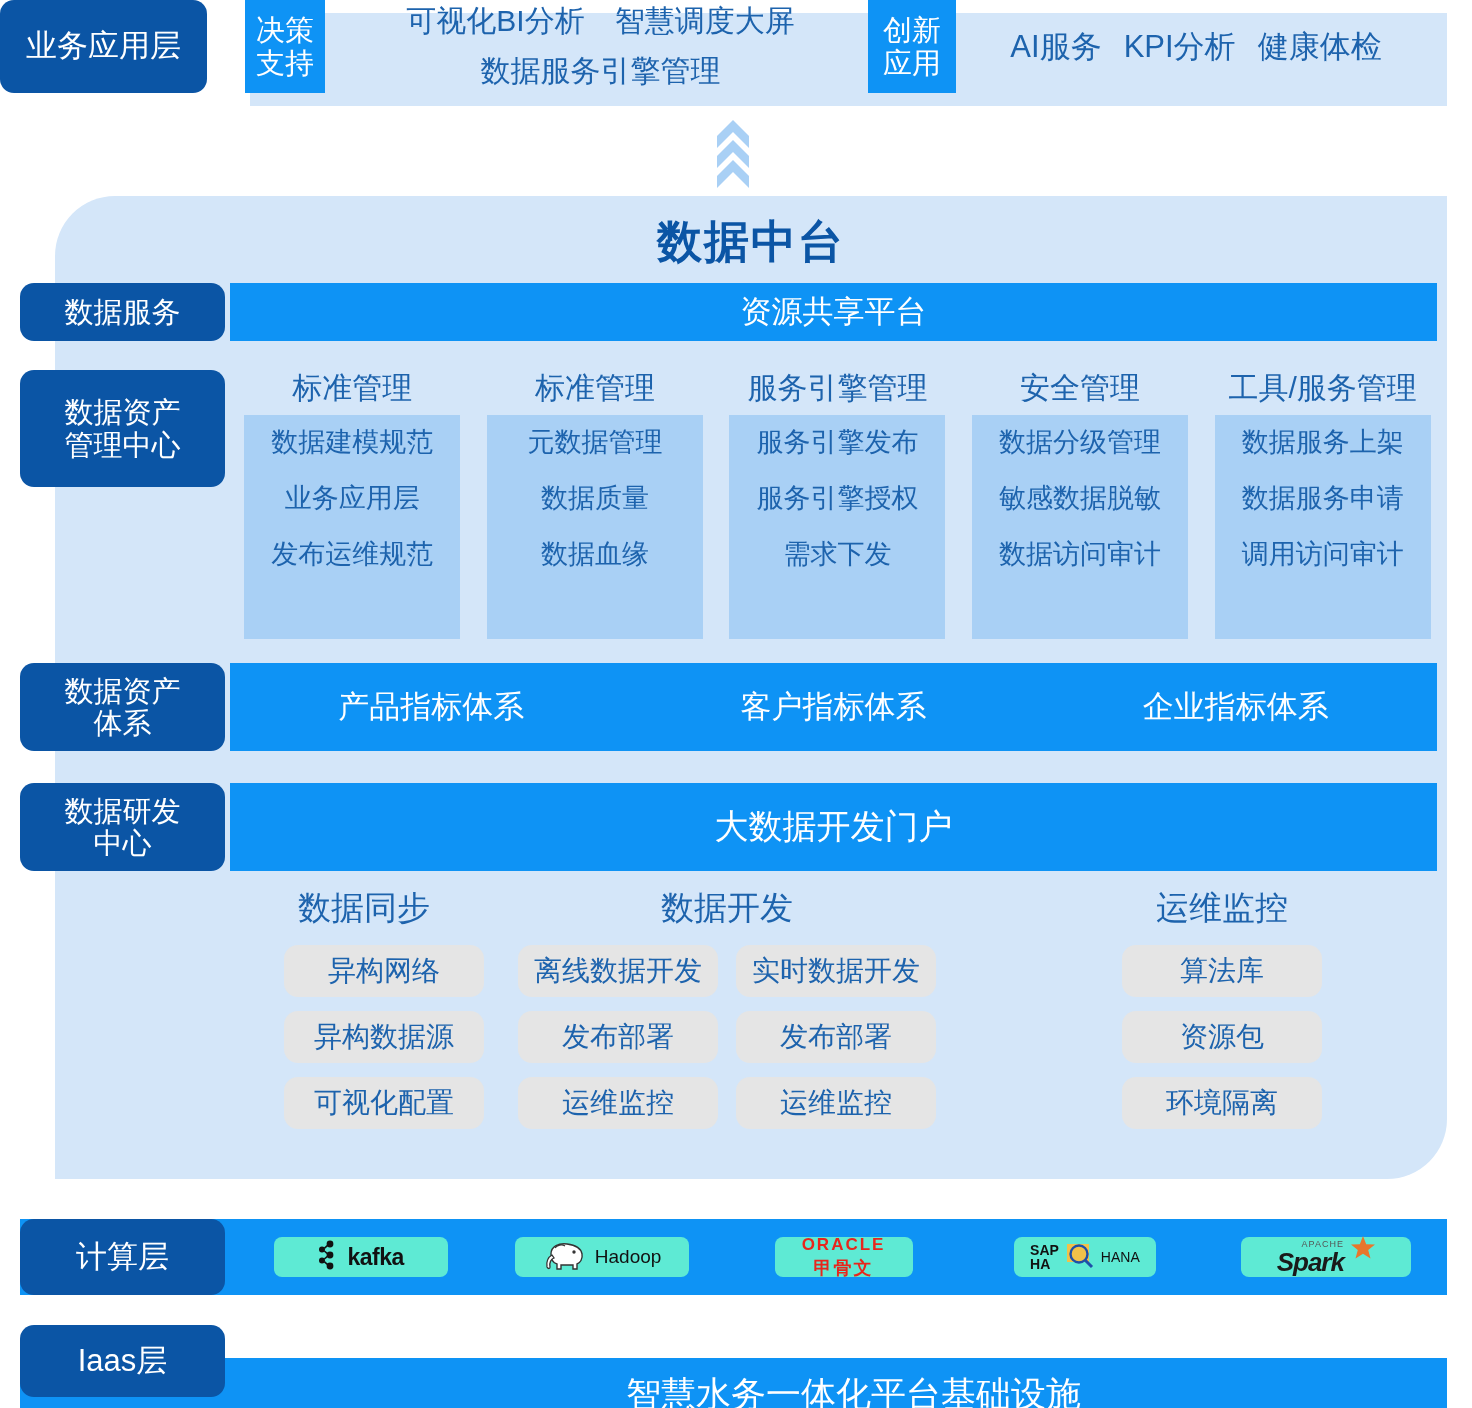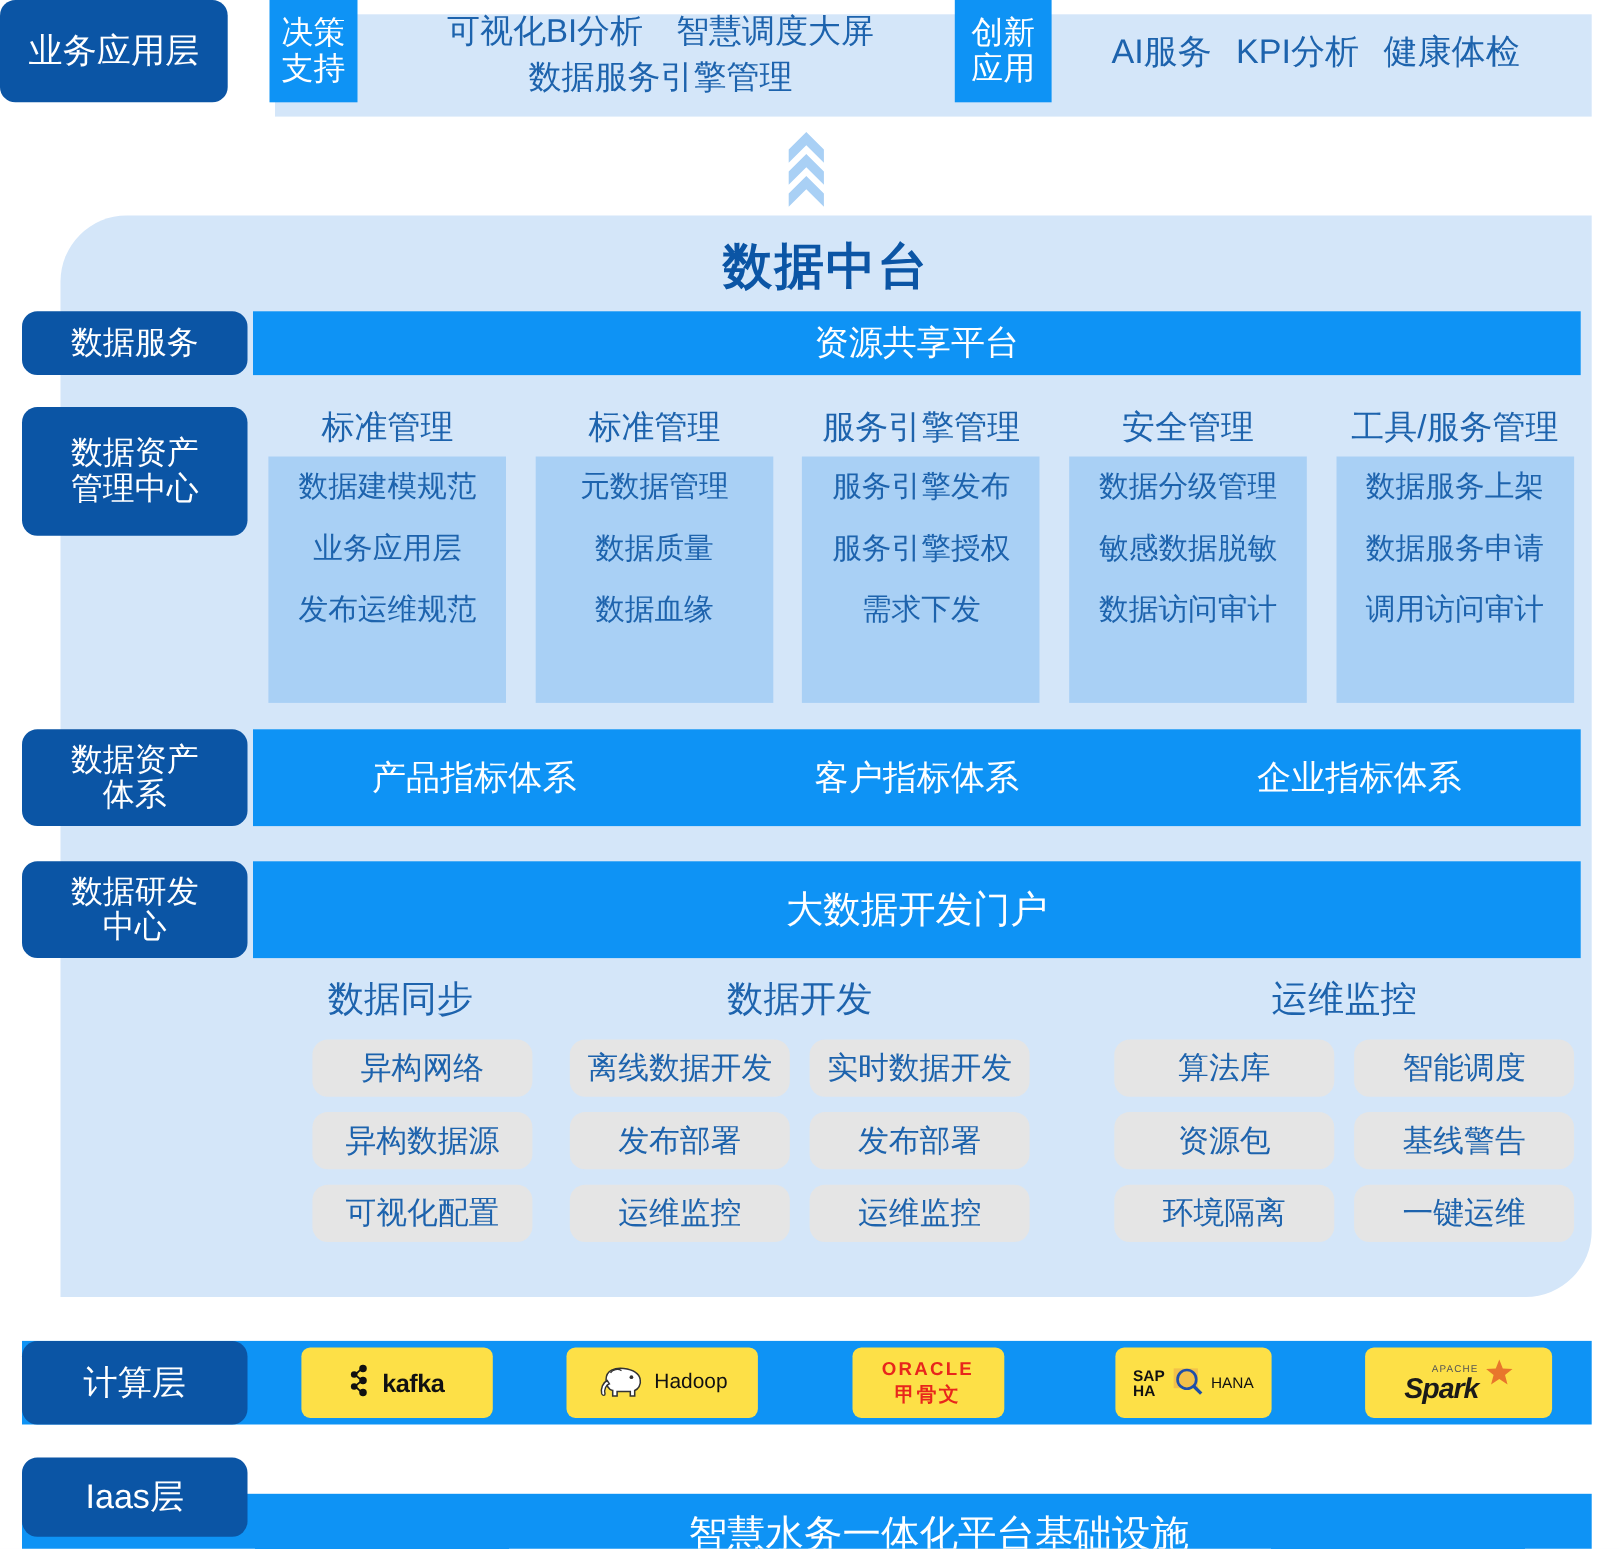--- a/index.html
+++ b/index.html
@@ -75,21 +75,21 @@
   #decision-badge span { display: block; }
   #biz-mid-text {
     position: absolute;
     left: 333px;
     top: 0px;
     width: 535px;
     height: 93px;
     display: flex;
     flex-direction: column;
     align-items: center;
-    justify-content: flex-end;
+    justify-content: space-between;
     color: #1d63ad;
     font-size: 30px;
     line-height: 1.42;
     z-index: 6;
   }
   #biz-mid-text .line1 { letter-spacing: 0px; }
   #innov-badge {
     left: 868px;
     top: 0px;
     width: 88px;
@@ -339,23 +339,23 @@
     position: absolute;
     left: 240px;
     top: 1219px;
     width: 1207px;
     height: 76px;
     display: flex;
     align-items: center;
     z-index: 6;
   }
   .logo-card {
-    background: #fde047;
+    background: #5eead4;
     border-radius: 8px;
-    height: 64px;
+    height: 40px;
     display: flex;
     align-items: center;
     justify-content: center;
     gap: 6px;
   }
   .logo-slot { flex: 1 1 0; display: flex; justify-content: center; }
   .lg-kafka { width: 174px; }
   .lg-hadoop { width: 174px; }
   .lg-oracle { width: 138px; flex-direction: column; gap: 1px; }
   .lg-sap { width: 142px; }
@@ -542,25 +542,20 @@
     </div>
   </div>
 
   <div class="group" id="group-ops">
     <div class="group-title">运维监控</div>
     <div class="group-cols">
       <div class="group-col">
         <div class="chip">算法库</div>
         <div class="chip">资源包</div>
         <div class="chip">环境隔离</div>
-      </div>
-      <div class="group-col">
-        <div class="chip">智能调度</div>
-        <div class="chip">基线警告</div>
-        <div class="chip">一键运维</div>
       </div>
     </div>
   </div>
 
 </div>
 
 <div id="compute-bar"></div>
 <div class="badge-dark" id="compute-label">计算层</div>
 
 <div id="compute-logos">

